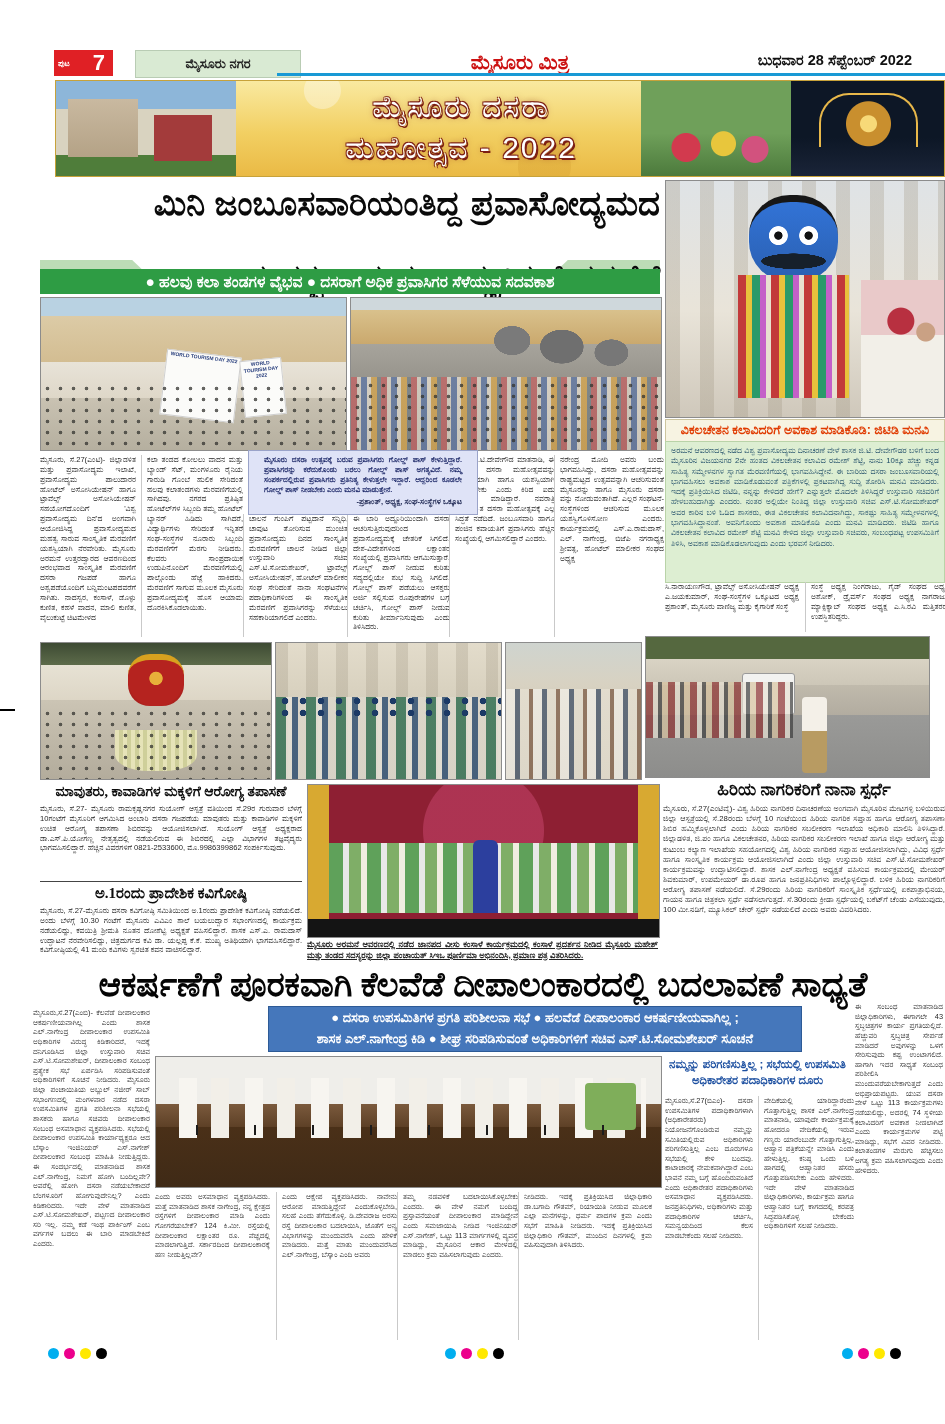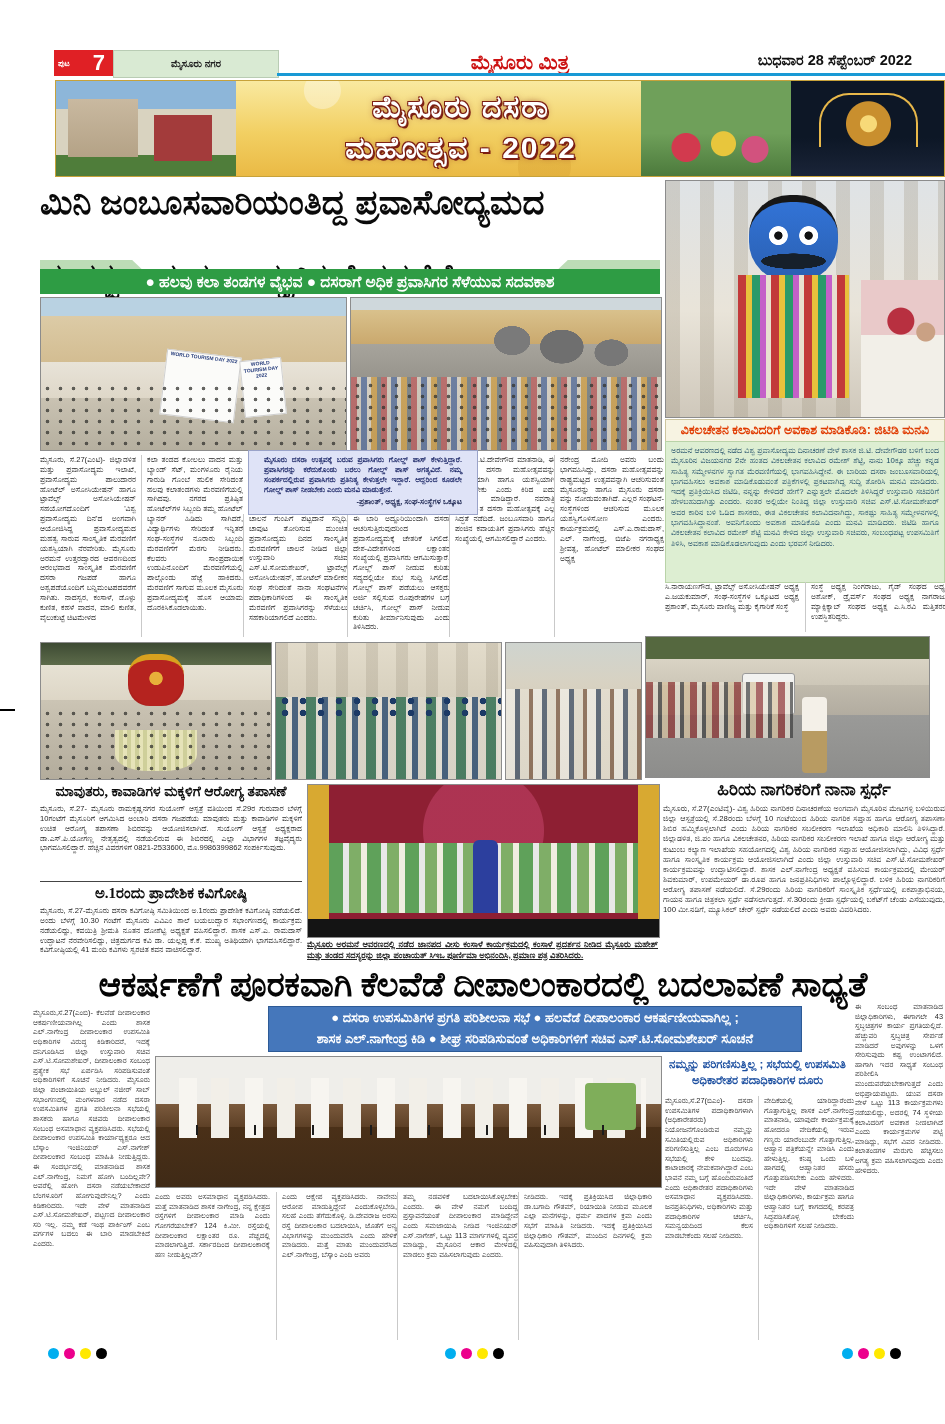--- a/index.html
+++ b/index.html
@@ -5,51 +5,51 @@
   html,body{margin:0;padding:0;background:#ffffff;}
   .page{position:relative;width:945px;height:1424px;background:#ffffff;overflow:hidden;
         font-family:"Liberation Sans","DejaVu Sans",sans-serif;color:#1c1c1c;}
   .abs{position:absolute;}
   .body-txt{font-size:7.6px;line-height:1.3;text-align:justify;color:#1e1e1e;overflow:hidden;}
   .colrule{border-left:1px solid #c9c9c9;padding-left:5px;}
   
   .pgbox{background:#e02025;color:#fff;}
   .pgbox .pl{position:absolute;left:4px;top:9px;font-size:8px;font-weight:bold;}
   .pgbox .pn{position:absolute;right:8px;top:0px;font-size:22px;font-weight:bold;line-height:26px;}
-  .secbox{background:#d9ead3;border:1px solid #b9ccb4;text-align:center;font-size:10px;font-weight:bold;color:#222;line-height:26px;}
+  .secbox{background:#d9ead3;border:1px solid #b9ccb4;text-align:center;font-size:13px;font-weight:bold;color:#222;line-height:26px;margin-left:22px;}
   .masthead{color:#cc1111;font-size:20px;font-weight:bold;text-align:center;}
   .dateline{font-size:14.5px;font-weight:bold;text-align:right;color:#111;}
   .bluerule{background:#1899d5;}
   
   .banner{background:
       radial-gradient(circle at 30% 10%,rgba(255,255,255,.35) 0 18px,transparent 19px),
       radial-gradient(circle at 55% 90%,rgba(214,160,50,.35) 0 26px,transparent 27px),
       linear-gradient(180deg,#f9e9a0 0%,#f2cf62 55%,#eaba45 100%);
       border:1px solid #c7a23a;overflow:hidden;}
-  .bn-title{position:absolute;left:185px;top:6px;width:440px;text-align:center;color:#fff;font-weight:bold;
+  .bn-title{position:absolute;left:185px;top:6px;width:440px;text-align:center;color:#fff;font-weight:normal;
       text-shadow:-1px -1px 0 #7c1f14,1px -1px 0 #7c1f14,-1px 1px 0 #7c1f14,2px 2px 0 #7c1f14,0 0 6px rgba(124,31,20,.55);}
   .bn-l1{font-size:30px;line-height:40px;letter-spacing:2px;}
   .bn-l2{font-size:30px;line-height:42px;letter-spacing:2px;}
   .bn-img{position:absolute;top:0;height:100%;}
   .bn-palace{left:0;width:180px;background:
       linear-gradient(180deg,#8db6d9 0 30%,#d9d3c0 30% 78%,#4f7d3a 78%);}
   .bn-palace:before{content:"";position:absolute;left:12px;top:18px;width:70px;height:58px;
       background:linear-gradient(#c9b9a0,#b4a286);box-shadow:80px 10px 0 -6px #a33b3b;}
   .bn-garden{left:585px;width:150px;background:
       radial-gradient(circle at 30% 70%,#d23a4e 0 14px,transparent 15px),
       radial-gradient(circle at 55% 66%,#e8c63c 0 12px,transparent 13px),
       radial-gradient(circle at 76% 72%,#d2527e 0 13px,transparent 14px),
       linear-gradient(180deg,#6fa05a 0 55%,#4c7a3c 100%);}
   .bn-night{left:735px;width:155px;background:
       radial-gradient(circle at 50% 45%,#f7d978 0 8px,#c98f2e 9px 22px,transparent 23px),
       linear-gradient(180deg,#0d1726 0 60%,#1a2438 100%);}
   .bn-night:before{content:"";position:absolute;left:28px;top:12px;right:28px;height:52px;
       border:2px solid #e8b84a;border-bottom:none;border-radius:30px 30px 0 0;}
   
-  .h1line{font-weight:900;color:#0a0a0a;text-align:left;font-family:Liberation Serif, serif;}
+  .h1line{font-weight:900;color:#0a0a0a;text-align:right;font-family:Liberation Sans, sans-serif;}
   .trap{background:#bcdcb6;}
   .trapL{clip-path:polygon(0 0,72% 0,100% 100%,0 100%);}
   .trapR{clip-path:polygon(28% 0,100% 0,100% 100%,0 100%);}
   .greenbar{background:#2e9c44;color:#fff;font-weight:bold;font-size:15.5px;text-align:center;line-height:25px;}
   
   .ph{position:absolute;border:1px solid #8c8c8c;overflow:hidden;background:#ddd;}
   .ph .lay{position:absolute;}
   .heads{background-image:radial-gradient(circle,#33332f 1.6px,transparent 2.1px);background-size:13px 11px;opacity:.75;}
   
   .quote{background:#dfe3f7;border:1px solid #9aa3c9;padding:4px 15px;}

